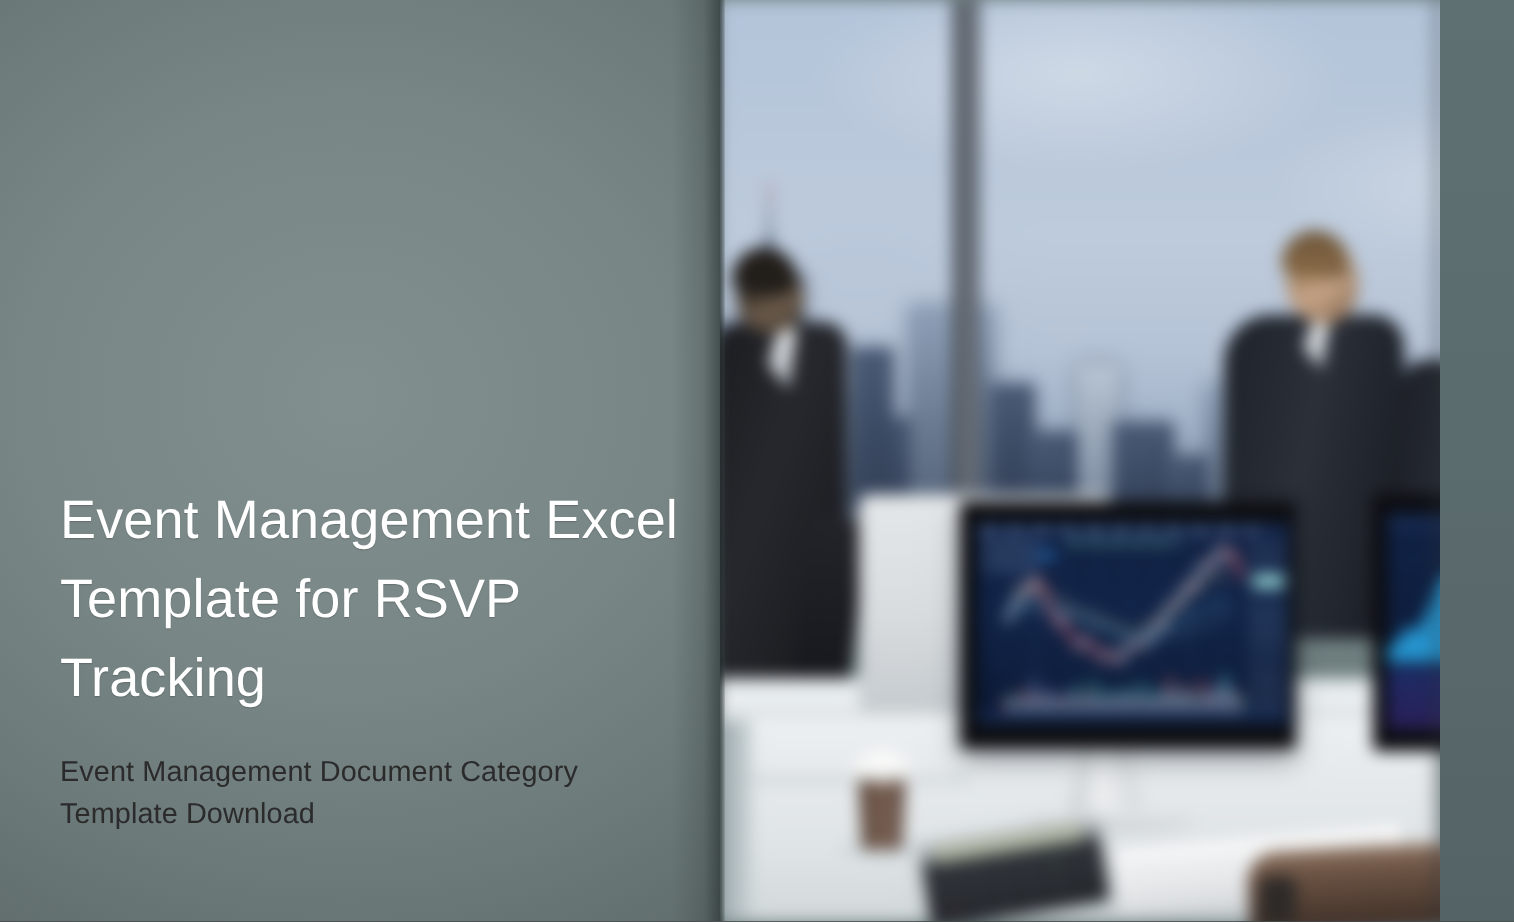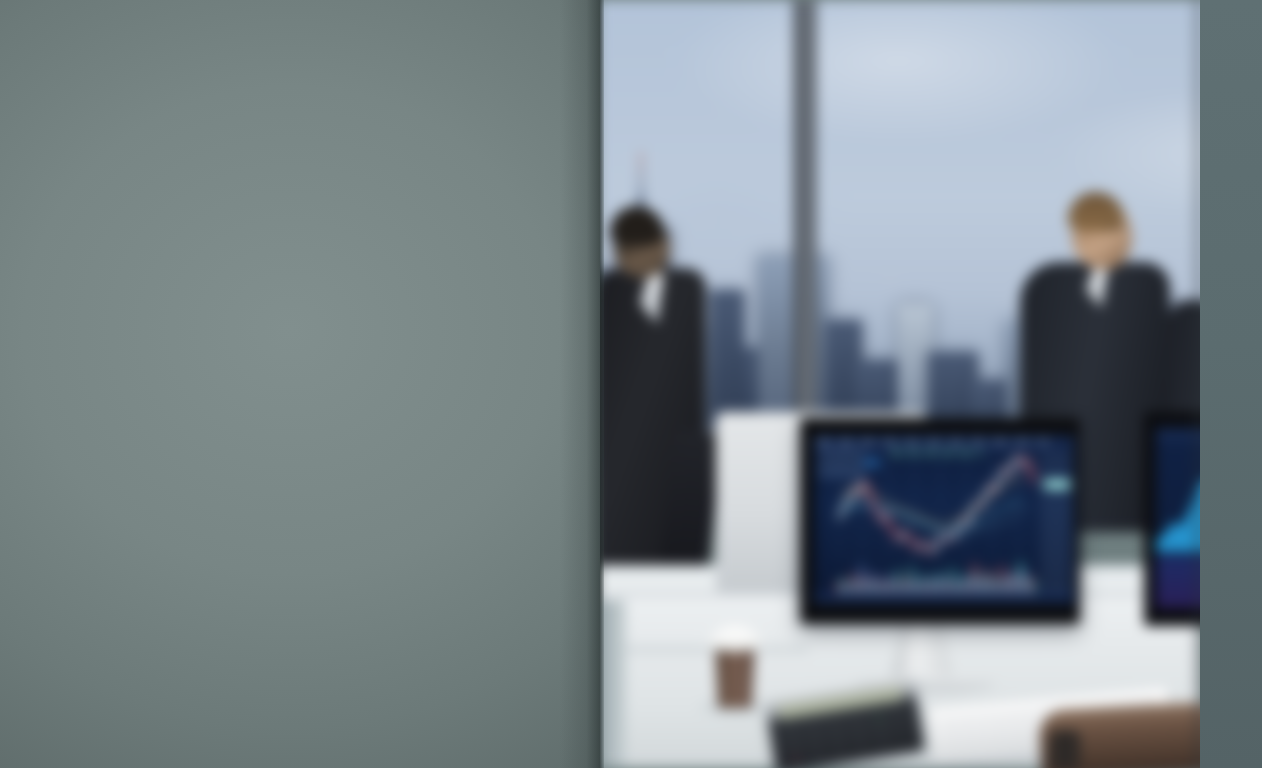--- a/index.html
+++ b/index.html
@@ -806,14 +806,21 @@
 
       <div class="wall-right-edge"></div>
     </div>
 
     <div class="wall-right"></div>
 
     <div class="wall-left-clean"></div>
     <div class="wall-left-shadow"></div>
   </div>
 
+  <div class="text-block">
+    <h1 class="hero-title">Event Management Excel Template for RSVP Tracking</h1>
+    <div class="hero-sub">
+      <span>Event Management Document Category</span>
+      <span>Template Download</span>
+    </div>
+  </div>
 
 </div>
 
 </body></html>

